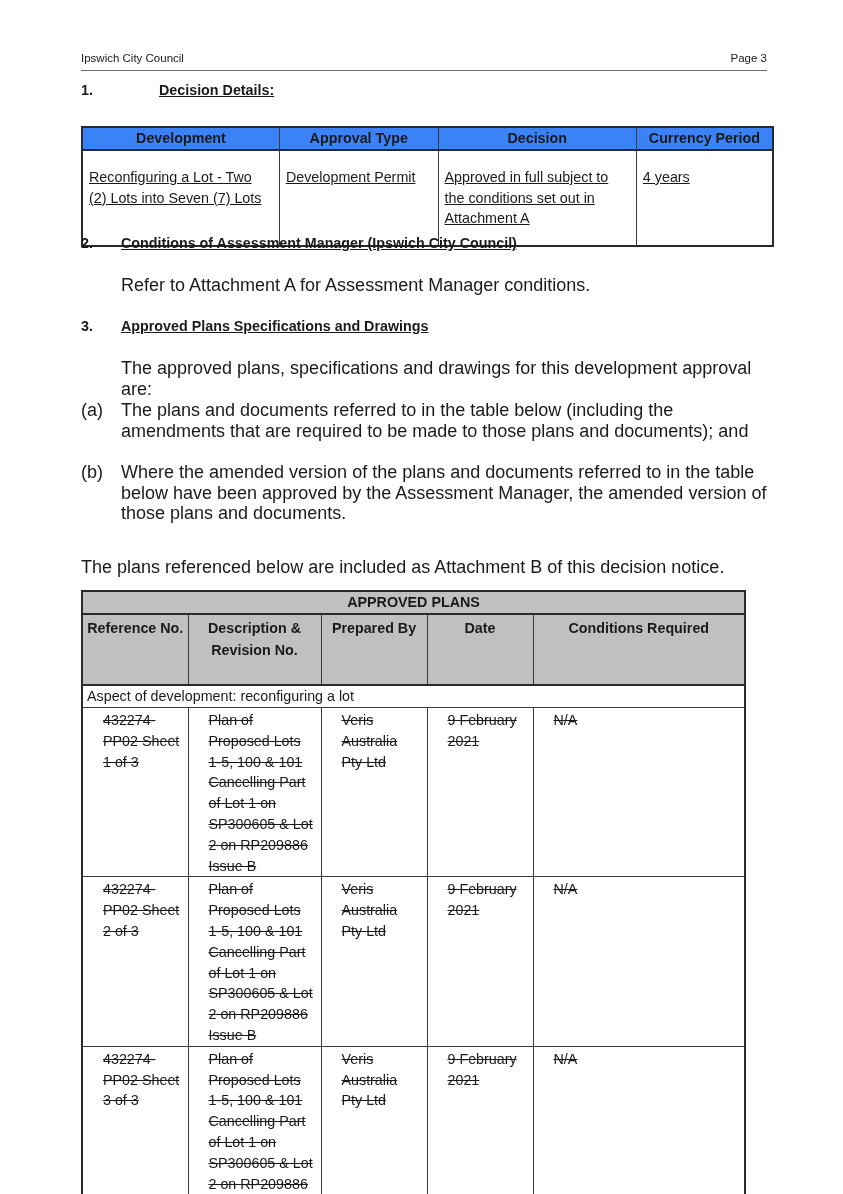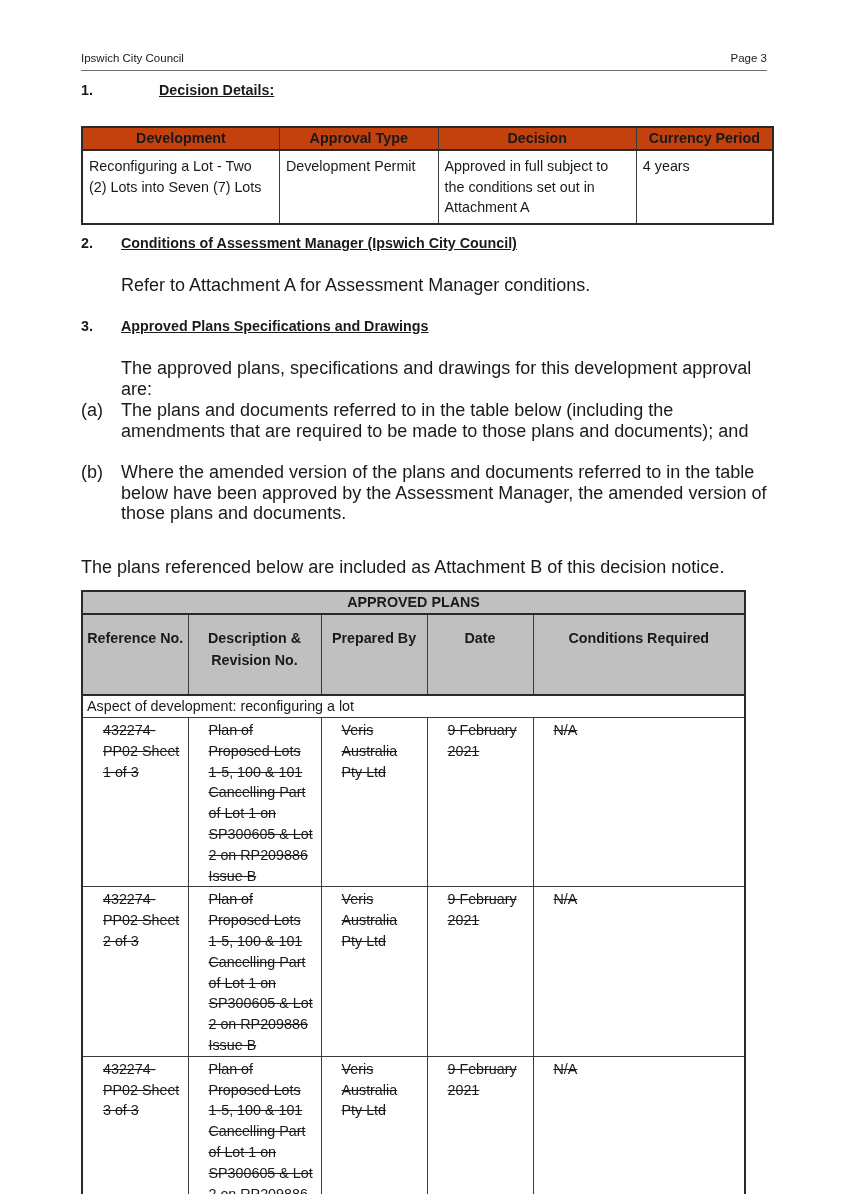--- a/index.html
+++ b/index.html
@@ -13,25 +13,25 @@
   .hdr .right { position: absolute; right: 0; top: 0; }
   .hdr-rule { position: absolute; left: 81px; top: 70px; width: 686px; height: 0; border-top: 1.5px solid #6e6e6e; }
 
   .sec { position: absolute; font-size: 14.3px; font-weight: bold; }
   .sec .num { position: absolute; left: 0; top: 0; }
   .sec .title { position: absolute; top: 0; text-decoration: underline; white-space: nowrap; }
   .para { position: absolute; font-size: 18px; line-height: 20.5px; }
 
   table { border-collapse: collapse; position: absolute; font-size: 14.3px; }
   table.t1 { left: 81px; top: 126px; width: 693px; border: 2px solid #2a2a2a; }
-  table.t1 th { background: #c2410c; font-weight: bold; text-align: center; padding: 1px 4px; line-height: 19px; border: 1px solid #3a3a3a; border-bottom: 2px solid #2a2a2a; }
-  table.t1 td { vertical-align: top; padding: 5px 6px; line-height: 20.5px; border-left: 1px solid #3a3a3a; border-right: 1px solid #3a3a3a; }
+  table.t1 th { background: #3b82f6; font-weight: bold; text-align: center; padding: 1px 4px; line-height: 19px; border: 1px solid #3a3a3a; border-bottom: 2px solid #2a2a2a; }
+  table.t1 td { vertical-align: top; padding: 16px 6px; line-height: 20.5px; border-left: 1px solid #3a3a3a; border-right: 1px solid #3a3a3a; text-decoration: underline; }
 
   table.t2 { left: 81px; top: 590px; width: 663px; border: 2px solid #2a2a2a; table-layout: fixed; }
-  table.t2 th { background: #c0c0c0; font-weight: bold; border: 1px solid #3a3a3a; line-height: 21.5px; vertical-align: top; text-align: center; padding: 13px 2px 0; }
+  table.t2 th { background: #c0c0c0; font-weight: bold; border: 1px solid #3a3a3a; line-height: 21.5px; vertical-align: top; text-align: center; padding: 3px 2px 0; }
   table.t2 th.caption { padding: 0 0 1px; line-height: 20px; border-bottom: 2px solid #2a2a2a; }
   table.t2 tr.head th { height: 66px; border-bottom: 2px solid #2a2a2a; }
   table.t2 td { vertical-align: top; border: 1px solid #3a3a3a; padding: 2px 6px 0 20px; line-height: 20.8px; }
   table.t2 td.aspect { padding: 0 4px; line-height: 21px; }
   table.t2 tr.plan td { text-decoration: line-through; height: 142px; }
   table.t2 tr.plan.last td { height: 122px; }
 </style>
 </head>
 <body>
 

